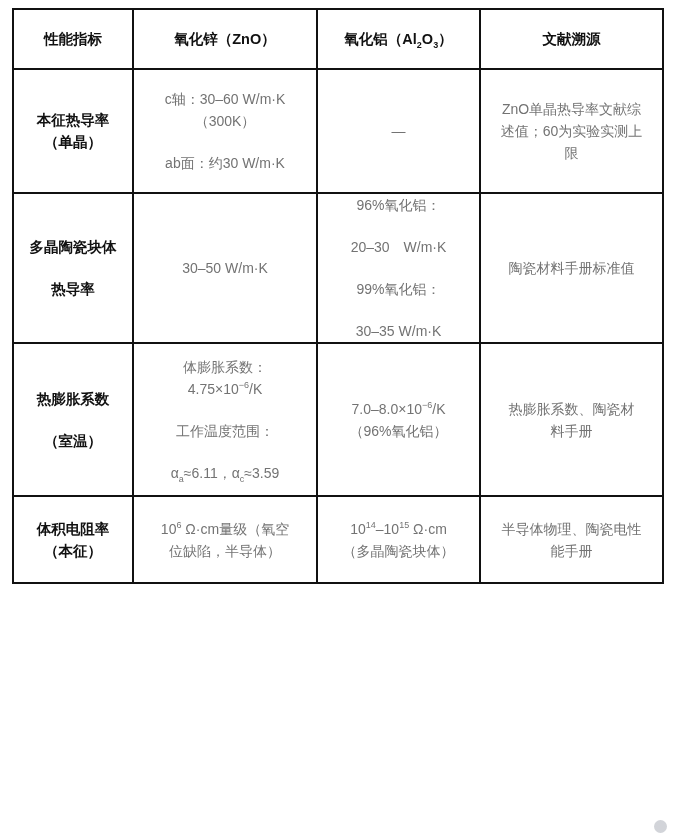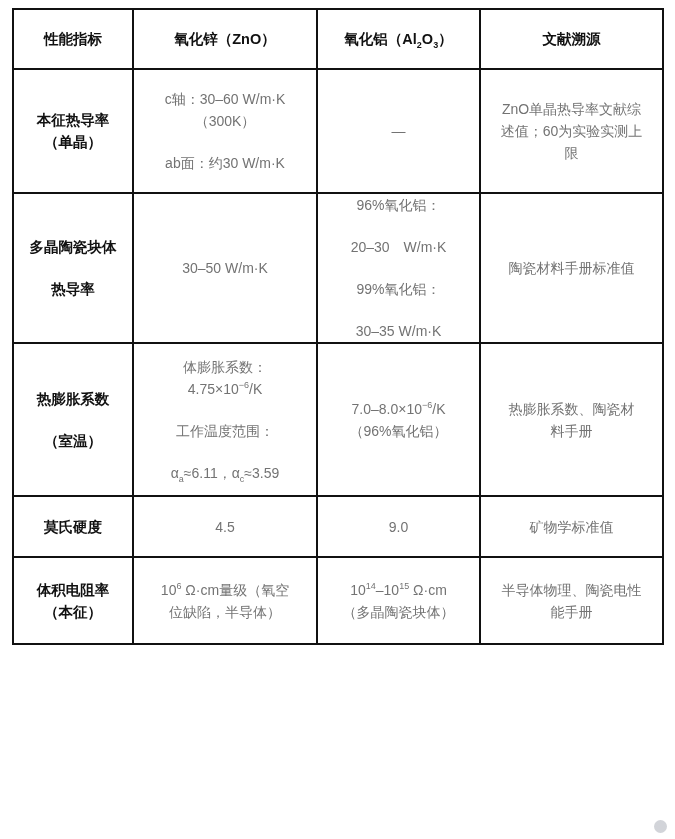--- a/index.html
+++ b/index.html
@@ -130,34 +130,20 @@
       <td>
         <span class="line"><span>7.0–8.0×10</span><sup>−6</sup><span>/K</span></span>
         <span class="line">（96%氧化铝）</span>
       </td>
       <td>
         <span class="line">热膨胀系数、陶瓷材</span>
         <span class="line">料手册</span>
       </td>
     </tr>
 
-    <tr style="height:61px">
-      <td class="metric">
-        <span class="line">莫氏硬度</span>
-      </td>
-      <td>
-        <span class="line">4.5</span>
-      </td>
-      <td>
-        <span class="line">9.0</span>
-      </td>
-      <td>
-        <span class="line">矿物学标准值</span>
-      </td>
-    </tr>
 
     <tr style="height:87px">
       <td class="metric">
         <span class="line">体积电阻率</span>
         <span class="line">（本征）</span>
       </td>
       <td>
         <span class="line"><span>10</span><sup>6</sup><span> Ω·cm量级（氧空</span></span>
         <span class="line">位缺陷，半导体）</span>
       </td>

